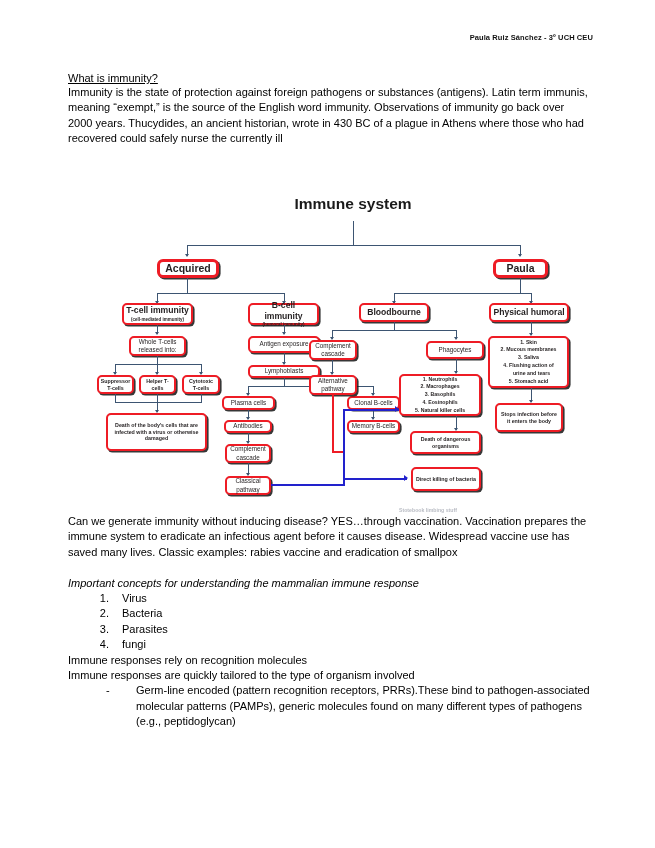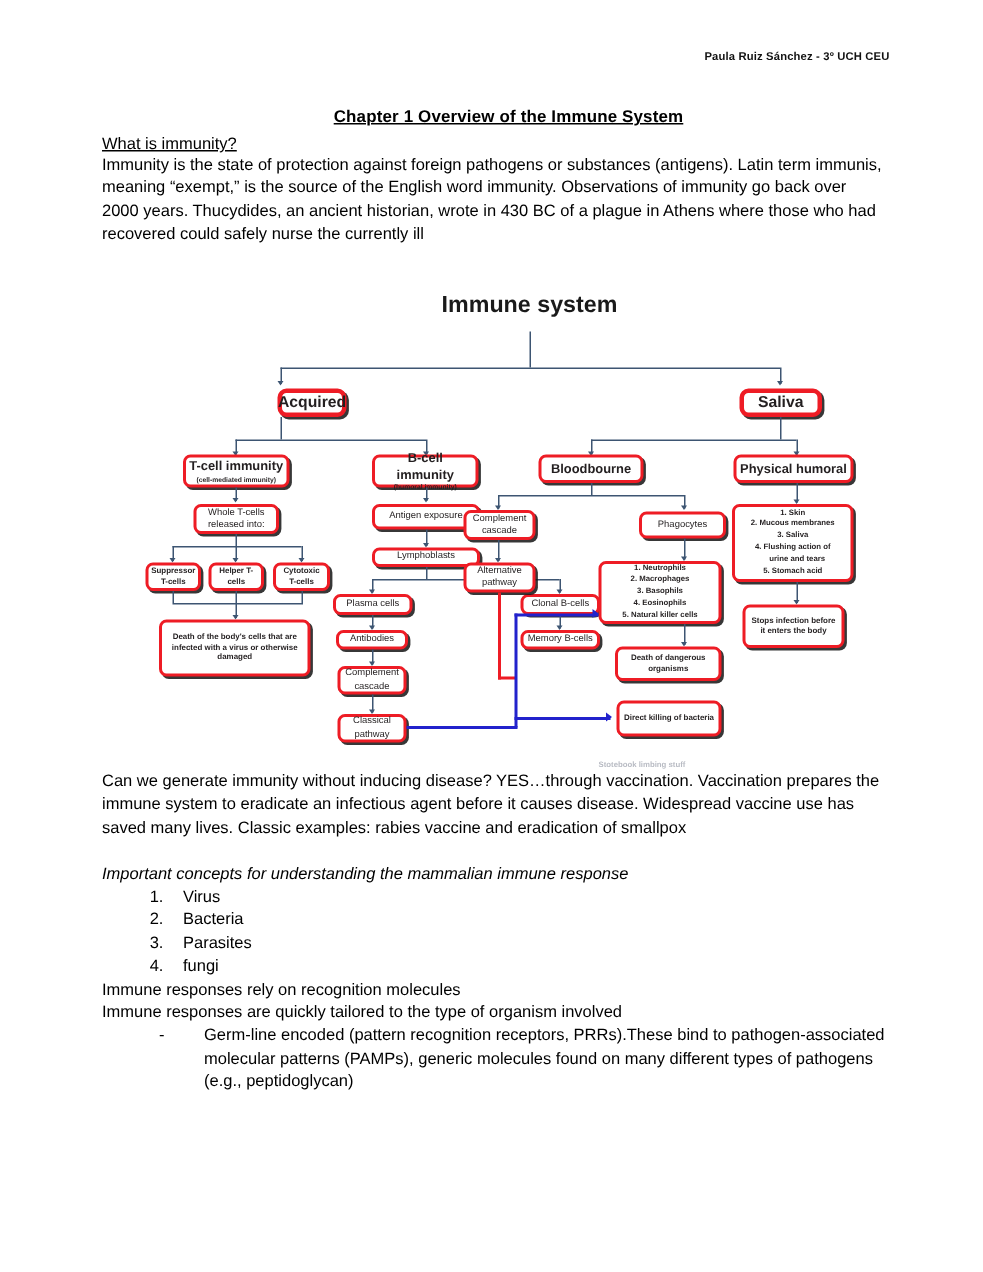--- a/index.html
+++ b/index.html
@@ -174,38 +174,37 @@
   }
 </style>
 </head>
 <body>
 
 <div class="page">
 
   <div class="doc-header">Paula Ruiz Sánchez - 3º UCH CEU</div>
 
   <div class="content" style="top:72px;">
-    <div class="chapter-title">Chapter 1 Overview of the Immune System</div>
     <div class="section-q">What is immunity?</div>
     <div class="para">Immunity is the state of protection against foreign pathogens or substances (antigens). Latin term immunis, meaning “exempt,” is the source of the English word immunity. Observations of immunity go back over 2000 years. Thucydides, an ancient historian, wrote in 430 BC of a plague in Athens where those who had recovered could safely nurse the currently ill</div>
   </div>
 
   <div class="diagram">
 
     <div class="diagram-title">Immune system</div>
 
     <div class="conn v" style="left:285px; top:26px; height:24px;"></div>
     <div class="conn h" style="left:119px; top:50px; width:333px;"></div>
     <div class="conn v" style="left:119px; top:50px; height:11px;"></div>
     <div class="conn v" style="left:452px; top:50px; height:11px;"></div>
     <div class="arrow" style="left:117px; top:59px;"></div>
     <div class="arrow" style="left:450px; top:59px;"></div>
 
-    <div class="node level1" style="left:89px; top:64px; width:46px; height:19px;margin-left:28px;">Acquired</div>
-    <div class="node level1" style="left:425px; top:64px; width:55px; height:19px;">Saliva</div>
+    <div class="node level1" style="left:89px; top:64px; width:62px; height:19px;">Acquired</div>
+    <div class="node level1" style="left:425px; top:64px; width:55px; height:19px;">Paula</div>
 
     <div class="conn v" style="left:119px; top:83px; height:15px;"></div>
     <div class="conn h" style="left:89px; top:98px; width:127px;"></div>
     <div class="conn v" style="left:89px; top:98px; height:10px;"></div>
     <div class="conn v" style="left:216px; top:98px; height:10px;"></div>
     <div class="arrow" style="left:87px; top:106px;"></div>
     <div class="arrow" style="left:214px; top:106px;"></div>
 
     <div class="conn v" style="left:452px; top:83px; height:15px;"></div>
     <div class="conn h" style="left:326px; top:98px; width:137px;"></div>

